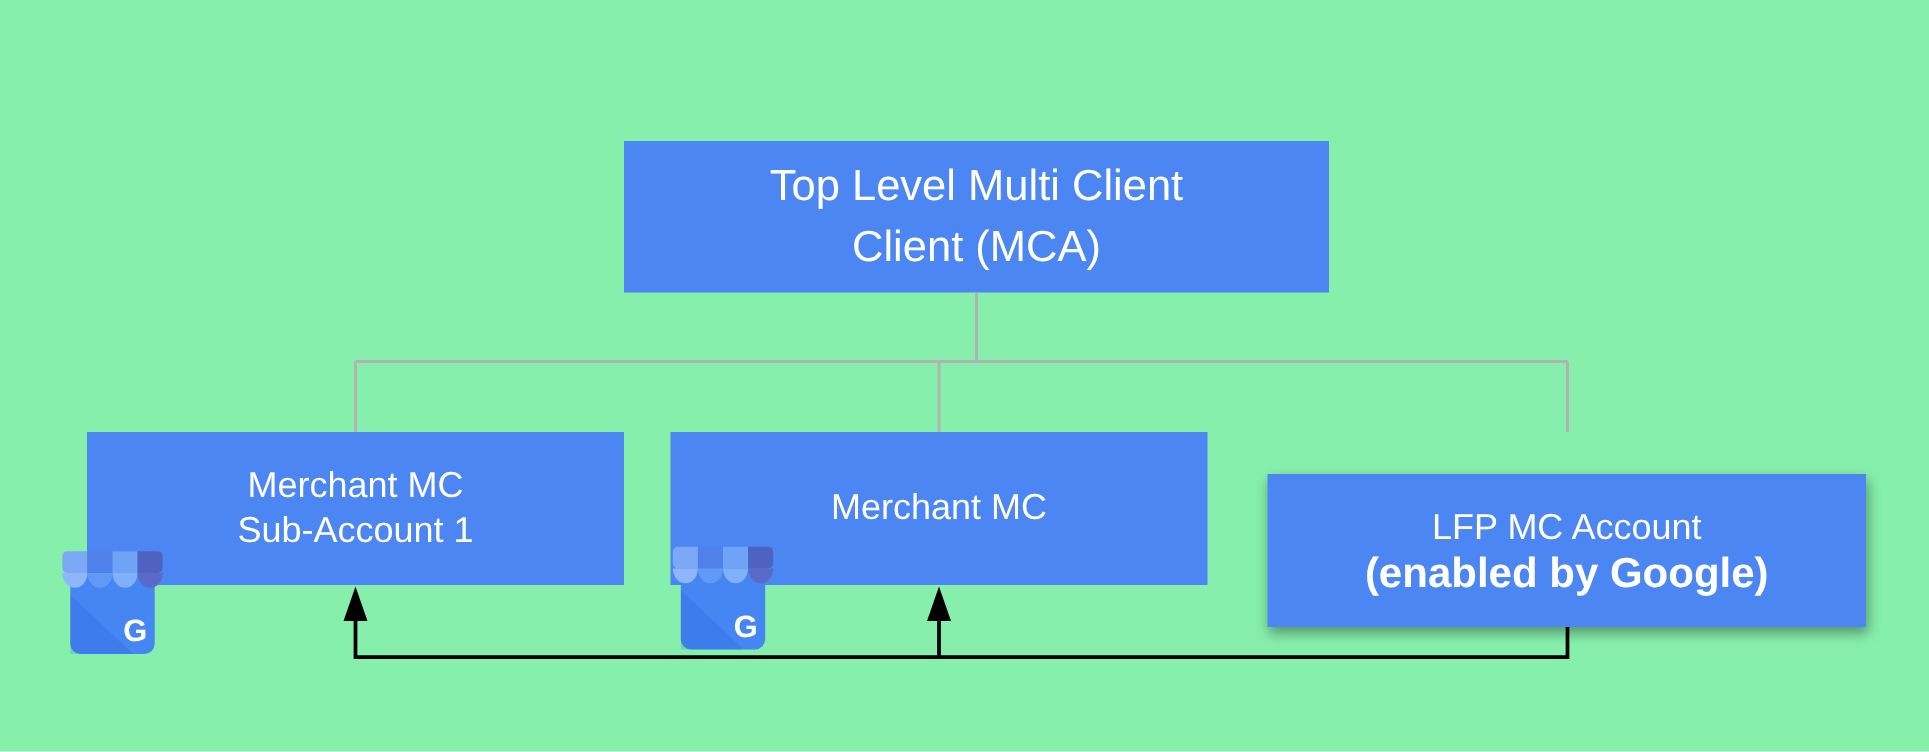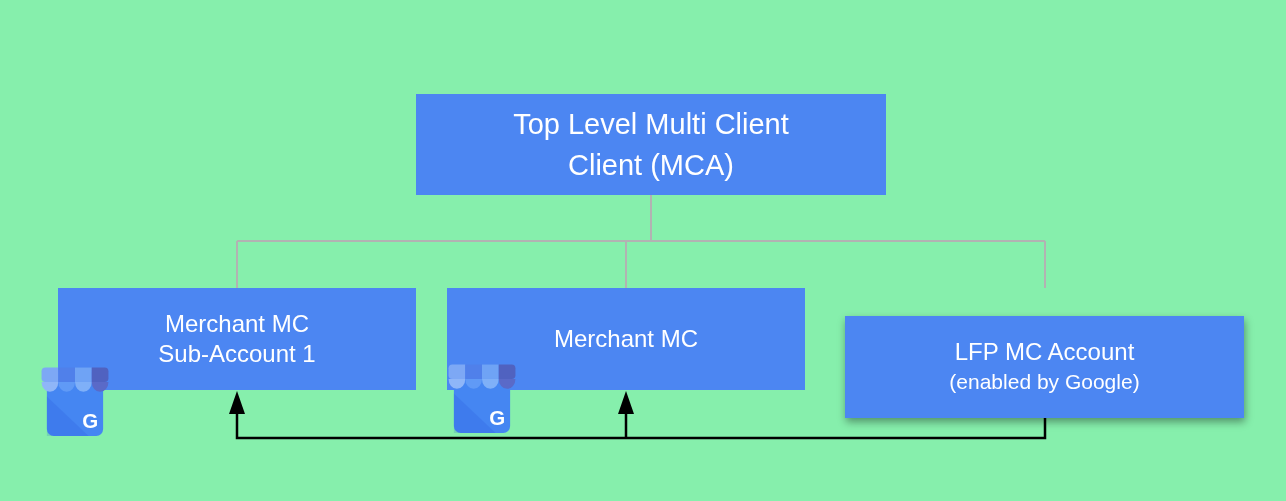--- a/index.html
+++ b/index.html
@@ -61,21 +61,22 @@
     font-size: 24px; line-height: 30px;
   }
   #node-lfp {
     left: 845px; top: 288px;
     width: 399px; height: 102px;
     font-size: 24px; line-height: 30px;
     box-shadow: 1px 4px 8px rgba(0, 0, 0, 0.38);
     margin-top: 28px;
   }
   #node-lfp .line2 {
-    font-size: 21px;
+    font-size: 28px;
+    font-weight: bold;
   }
   .gmb-icon {
     position: absolute;
     width: 76px;
     height: 73px;
   }
   #gmb-icon-1 { left: 37px;  top: 366px; }
   #gmb-icon-2 { left: 444px; top: 363px; }
   .gmb-g {
     font-family: "Liberation Sans", sans-serif;

